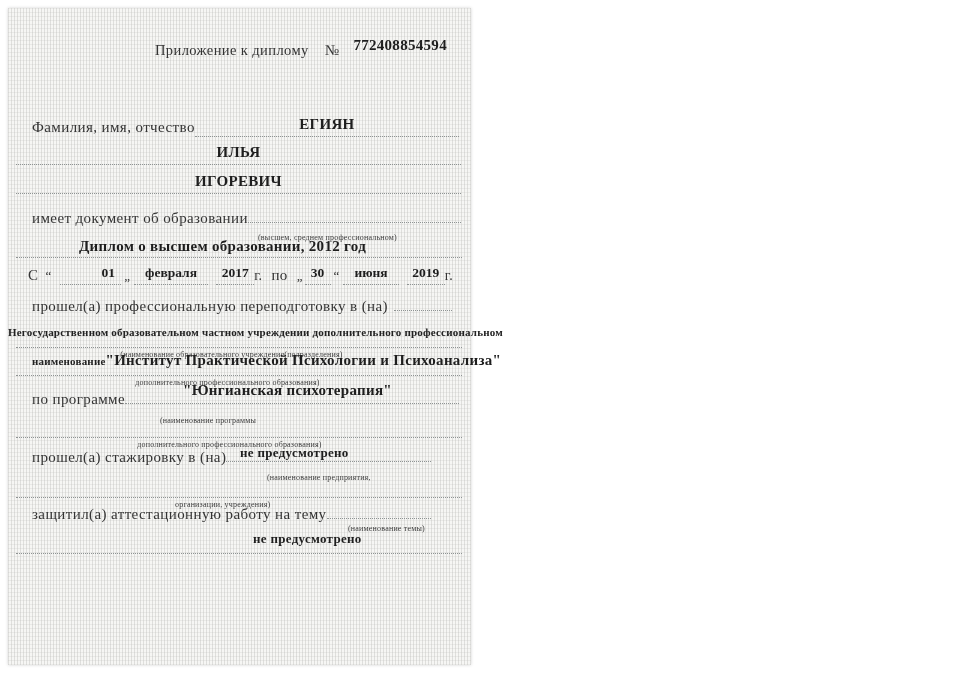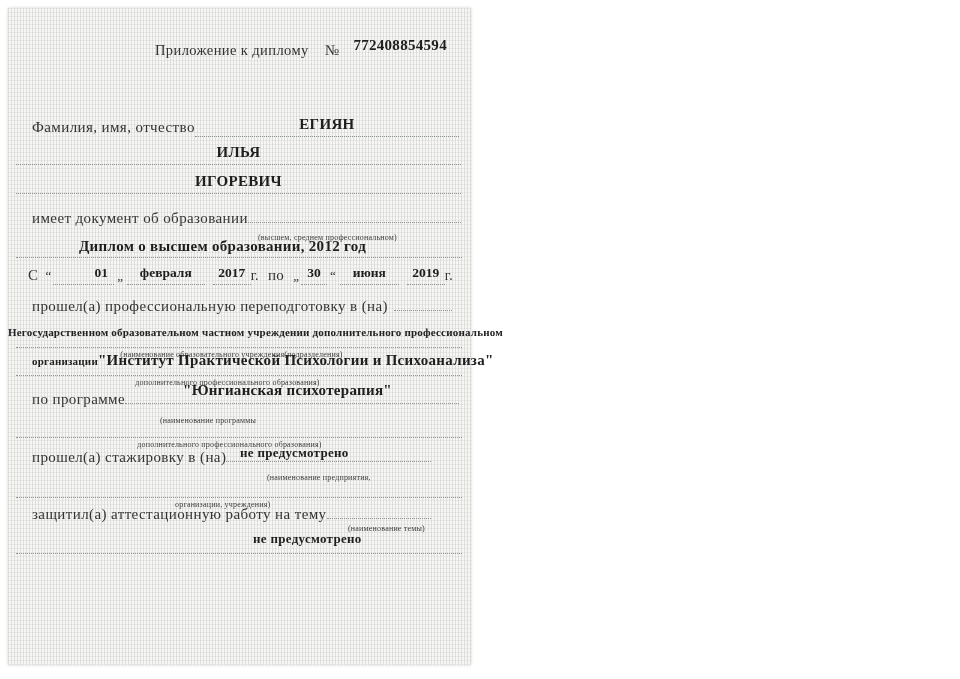--- a/index.html
+++ b/index.html
@@ -57,21 +57,21 @@
     <span class="lbl">имеет документ об образовании</span>
     <span class="blank"></span>
   </div>
   <div class="abs cap" style="left:250px;top:225px;">(высшем, среднем профессиональном)</div>
   <div class="abs bold15 center" style="top:230px;transform:translateX(-17px);">Диплом о высшем образовании, 2012 год</div>
   <div class="rule" style="top:249px;"></div>
 
   <div class="row" style="left:20px;right:18px;top:258px;height:23px;">
     <span class="lbl">С</span>
     <span class="q" style="margin-left:7px;">“</span>
-    <span class="blank fixed" style="width:26px;margin-left:2px;padding-left:35px;"><span class="fill dateval">01</span></span>
+    <span class="blank fixed" style="width:26px;margin-left:9px;padding-left:35px;"><span class="fill dateval">01</span></span>
     <span class="q" style="margin-left:3px;">„</span>
     <span class="blank" style="margin-left:4px;"><span class="fill dateval">февраля</span></span>
     <span class="blank fixed" style="width:38px;margin-left:8px;"><span class="fill dateval">2017</span></span>
     <span class="gsuf">г.</span>
     <span class="lbl" style="margin-left:9px;text-align:center;">по</span>
     <span class="q" style="margin-left:9px;">„</span>
     <span class="blank fixed" style="width:26px;margin-left:2px;"><span class="fill dateval">30</span></span>
     <span class="q" style="margin-left:3px;">“</span>
     <span class="blank" style="margin-left:4px;"><span class="fill dateval">июня</span></span>
     <span class="blank fixed" style="width:38px;margin-left:8px;"><span class="fill dateval">2019</span></span>
@@ -79,21 +79,21 @@
   </div>
 
   <div class="row" style="left:24px;top:290px;height:21px;width:402px;">
     <span class="lbl">прошел(а) профессиональную переподготовку в (на)</span>
     <span class="blank fixed" style="width:58px;margin-left:6px;"></span>
   </div>
   <div class="abs bold11 center" style="top:318px;">Негосударственном образовательном частном учреждении дополнительного профессиональном</div>
   <div class="rule" style="top:339px;"></div>
   <div class="abs cap center" style="top:342px;transform:translateX(-8px);">(наименование образовательного учреждения(подразделения)</div>
   <div class="row" style="left:24px;right:8px;top:344px;height:19px;">
-    <span class="bold11">организации</span>
+    <span class="bold11">наименование</span>
     <span class="bold15" style="flex:1;text-align:center;">"Институт Практической Психологии и Психоанализа"</span>
   </div>
   <div class="rule" style="top:367px;"></div>
   <div class="abs cap center" style="top:370px;transform:translateX(-12px);">дополнительного профессионального образования)</div>
 
   <div class="abs bold15 center" style="top:374px;transform:translateX(48px);">"Юнгианская психотерапия"</div>
   <div class="row" style="left:24px;right:12px;top:383px;height:21px;">
     <span class="lbl">по программе</span>
     <span class="blank"></span>
   </div>

